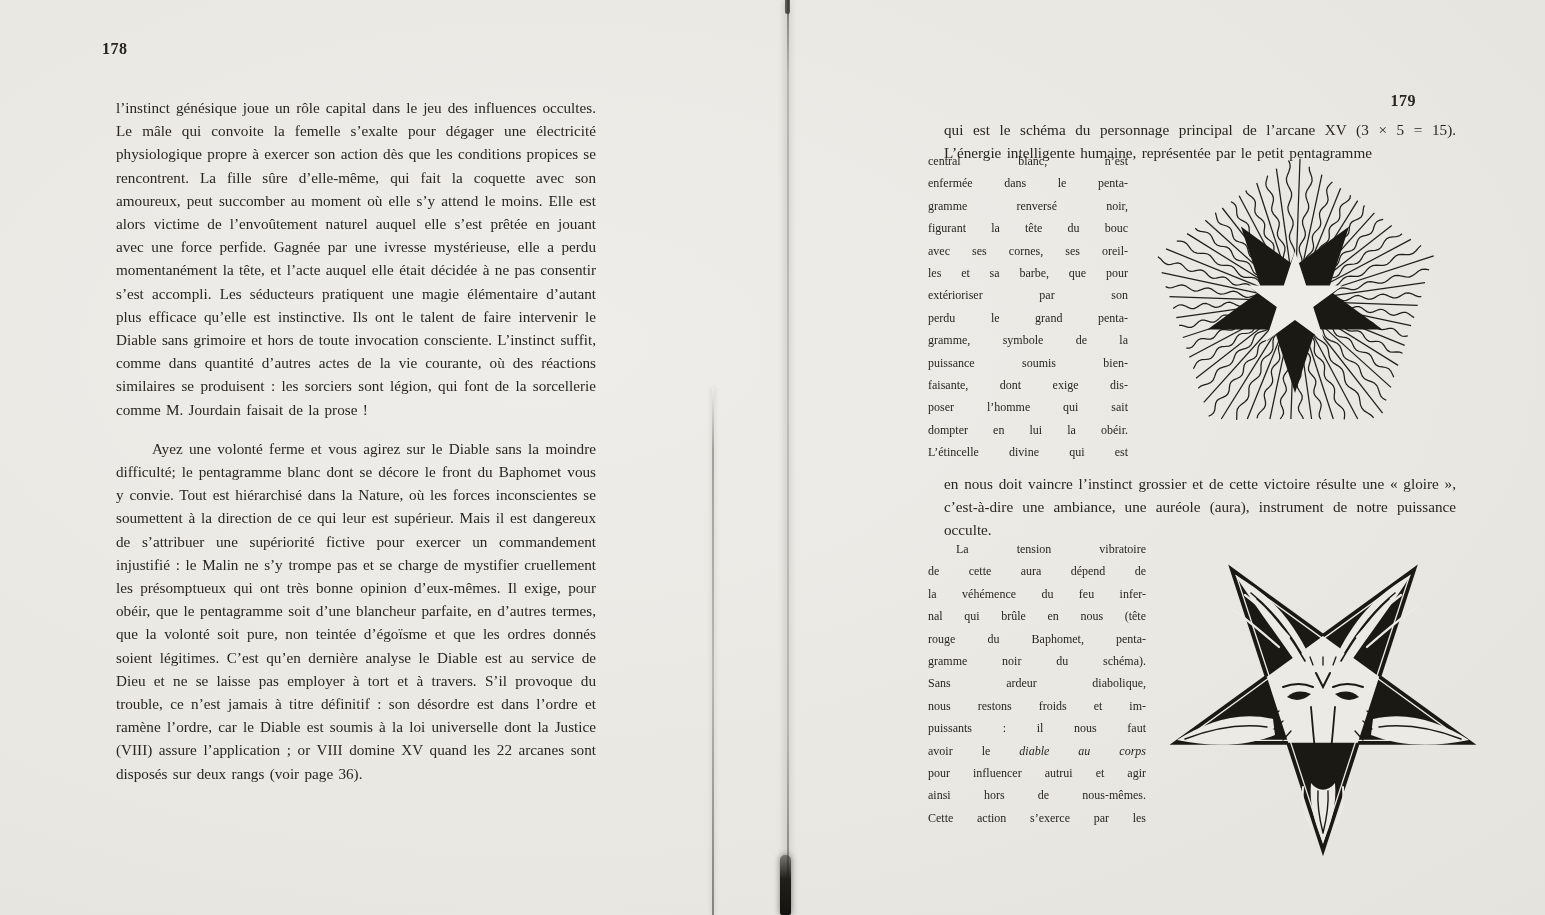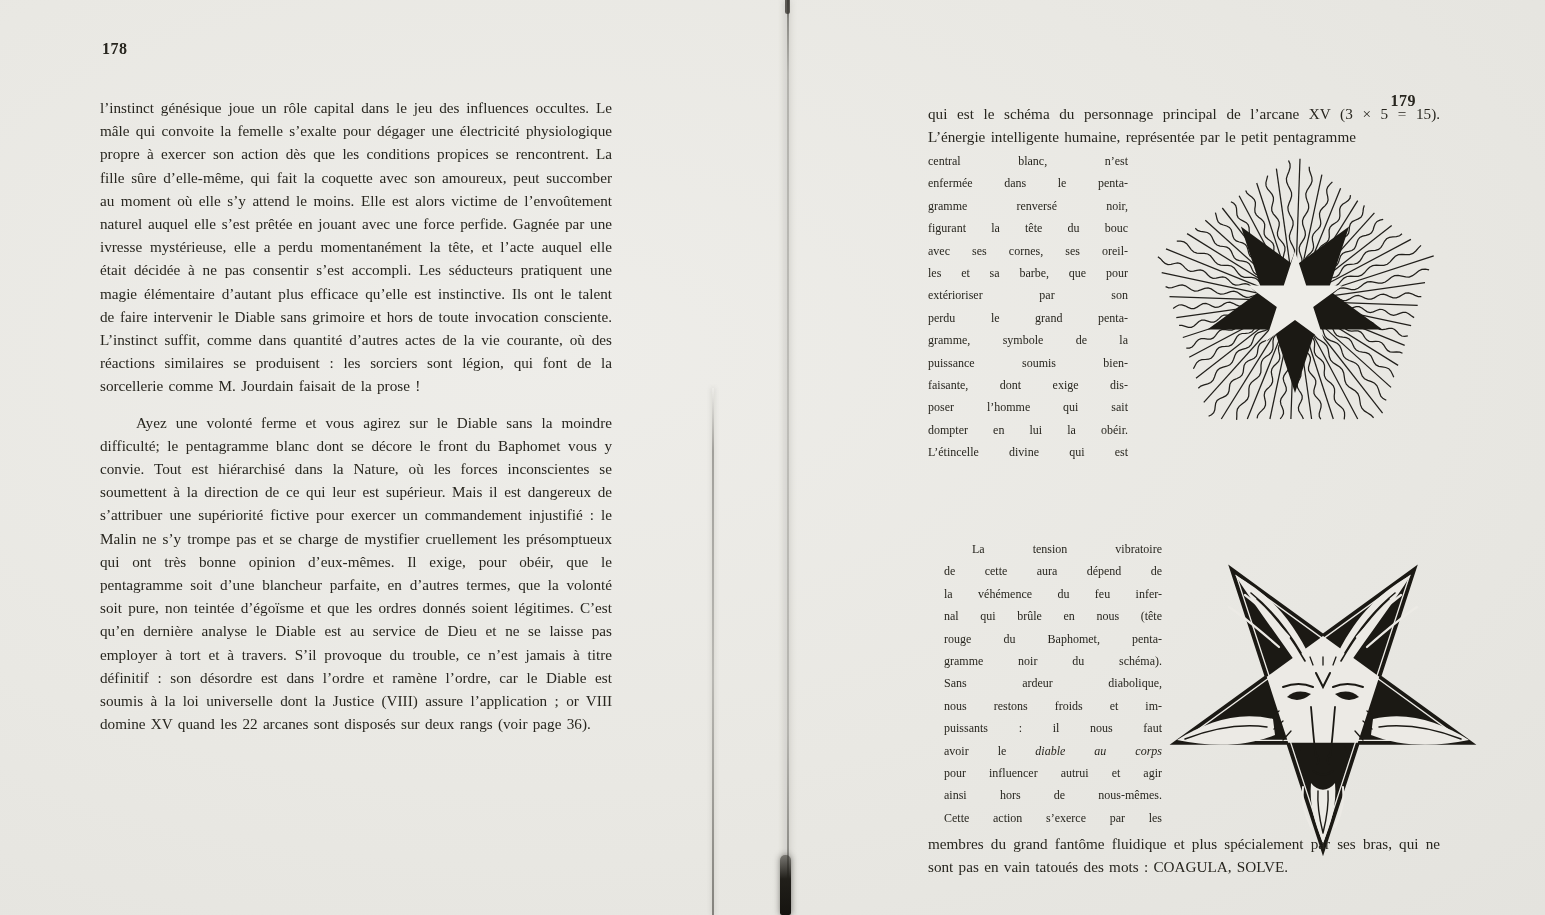--- a/index.html
+++ b/index.html
@@ -38,29 +38,29 @@
     position:absolute; left:0; right:0; text-align:center;
     font-size:12.5px; font-weight:700; letter-spacing:2.2px; padding-top:3px;
   }
   .page-right .running-head { right:100px; }
 
   .body-text {
     font-size:15.2px; line-height:23.2px; text-align:justify;
     word-spacing:1.5px;
   }
   .lp-body { margin-top:36px; }
-  .para { margin:0; }
+  .para { margin:16px; }
   .para + .para { margin-top:13px; }
   .para.indent { text-indent:36px; }
 
   
   .rp-intro   { position:absolute; top:50px;  left:0; width:512px; }
   .rp-col     { position:absolute; font-size:12px; line-height:22.4px; }
   .rp-col1    { top:98px;  left:0; width:200px; }
-  .rp-col2    { top:486px; left:16px; width:218px; }
+  .rp-col2    { top:486px; left:0; width:218px; }
   .col-line   { text-align:justify; text-align-last:justify; white-space:normal; }
   .col-line.indent { text-indent:28px; }
   .rp-mid     { position:absolute; top:404px; left:0; width:512px; }
   .rp-closing { position:absolute; top:780px; left:0; width:512px; }
   em { font-style:italic; }
 
   .figure { position:absolute; }
   .fig1 { left:202px; top:96px; }
   .fig2 { left:230px; top:478px; }
 </style>
@@ -176,20 +176,21 @@
           <path d="M 23.2 -12.0 L 26.3 -13.6 L 29.9 -14.0 L 33.8 -13.7 L 37.6 -13.8 L 40.9 -14.9 L 43.7 -17.2 L 46.2 -20.2 L 48.9 -22.9 L 52.0 -24.5 L 55.6 -24.9 L 59.5 -24.7 L 63.2 -24.7 L 66.6 -25.8 L 69.4 -28.2 L 71.9 -31.1 L 74.6 -33.8 L 77.7 -35.4 L 81.3 -35.8 L 85.2 -35.6 L 88.9 -35.6 L 92.3 -36.7 L 95.1 -39.1 L 97.6 -42.0 L 100.3 -44.7 L 103.4 -46.3 L 107.0 -46.7 L 110.9 -46.5 L 114.6 -46.5 L 118.0 -47.6 L 120.8 -50.0 L 123.3 -52.9 L 126.0 -55.6" fill="none" stroke="#211f1b" stroke-width="1.25"></path>
           <path d="M 24.7 -8.0 L 138.7 -45.1" fill="none" stroke="#211f1b" stroke-width="1.25"></path>
           <path d="M 25.3 -6.1 L 29.1 -5.2 L 32.6 -5.2 L 35.9 -6.4 L 39.0 -8.7 L 42.0 -11.2 L 45.2 -12.8 L 48.7 -13.1 L 52.5 -12.4 L 56.3 -11.5 L 59.8 -11.5 L 63.1 -12.7 L 66.2 -15.0 L 69.2 -17.4 L 72.4 -19.1 L 75.9 -19.4 L 79.7 -18.7 L 83.5 -17.8 L 87.0 -17.8 L 90.3 -19.0 L 93.4 -21.3 L 96.4 -23.7 L 99.6 -25.3 L 103.1 -25.7 L 106.9 -24.9 L 110.7 -24.1 L 114.2 -24.0 L 117.5 -25.3 L 120.6 -27.6 L 123.6 -30.0 L 126.8 -31.6 L 130.3 -31.9 L 134.1 -31.2" fill="none" stroke="#211f1b" stroke-width="1.25"></path>
           <path d="M 25.7 -3.6 L 130.0 -18.3" fill="none" stroke="#211f1b" stroke-width="1.25"></path>
           <path d="M 26.1 0.8 L 29.2 -0.5 L 32.2 -2.4 L 35.3 -3.9 L 38.4 -4.2 L 41.6 -3.2 L 44.8 -1.6 L 48.0 -0.5 L 51.1 -0.5 L 54.2 -1.8 L 57.3 -3.7 L 60.3 -5.2 L 63.4 -5.5 L 66.6 -4.5 L 69.9 -2.9 L 73.1 -1.8 L 76.2 -1.8 L 79.3 -3.1 L 82.3 -5.0 L 85.4 -6.5 L 88.5 -6.8 L 91.7 -5.9 L 94.9 -4.3 L 98.1 -3.1 L 101.3 -3.1 L 104.3 -4.4 L 107.4 -6.3 L 110.4 -7.8 L 113.6 -8.1 L 116.8 -7.2 L 120.0 -5.6 L 123.2 -4.4 L 126.3 -4.4" fill="none" stroke="#211f1b" stroke-width="1.25"></path>
         </g>
       <path id="fig1-star" fill="#1b1914" d="M 0.0 92.0 L -20.7 28.4 L -87.5 28.4 L -33.4 -10.9 L -54.1 -74.4 L -0.0 -35.1 L 54.1 -74.4 L 33.4 -10.9 L 87.5 28.4 L 20.7 28.4 Z"></path>
       <path id="fig1-white" fill="#eeede8" d="M -0.0 -50.0 L 11.2 -15.5 L 47.6 -15.5 L 18.2 5.9 L 29.4 40.5 L 0.0 19.1 L -29.4 40.5 L -18.2 5.9 L -47.6 -15.5 L -11.2 -15.5 Z"></path>
     </svg>
 
+    <p class="body-text rp-mid para">en nous doit vaincre l’instinct grossier et de cette victoire résulte une « gloire », c’est-à-dire une ambiance, une auréole (aura), instrument de notre puissance occulte.</p>
 
     <div class="rp-col rp-col2">
       <div class="col-line indent">La tension vibratoire</div>
       <div class="col-line">de cette aura dépend de</div>
       <div class="col-line">la véhémence du feu infer-</div>
       <div class="col-line">nal qui brûle en nous (tête</div>
       <div class="col-line">rouge du Baphomet, penta-</div>
       <div class="col-line">gramme noir du schéma).</div>
       <div class="col-line">Sans ardeur diabolique,</div>
       <div class="col-line">nous restons froids et im-</div>
@@ -225,20 +226,19 @@
         <path fill="none" stroke="#1b1914" stroke-width="1.8" d="M -12 12 C -10 34 -9 50 -7 62 M 12 12 C 10 34 9 50 7 62 M -6 60 q 3 5 0 9 M 6 60 q -3 5 0 9 M -10 76 Q 0 83 10 76"></path>
 
         <path fill="none" stroke="#1b1914" stroke-width="1.3" d="M -44 16 l -8 6 M -40 26 l -9 8 M -32 36 l -8 9 M 44 16 l 8 6 M 40 26 l 9 8 M 32 36 l 8 9 M -22 52 l -4 10 M 22 52 l 4 10 M 0 -30 l 0 -8 M -10 -30 l -3 -8 M 10 -30 l 3 -8"></path>
 
         <path fill="#eceae5" d="M -12 88 C -14 110 -8 128 0 148 C 8 128 14 110 12 88 C 5 97 -5 97 -12 88 Z"></path>
         <path fill="none" stroke="#1b1914" stroke-width="1.4" d="M -5 96 C -6 112 -3 126 0 138 M 5 96 C 6 112 3 126 0 138"></path>
         <path fill="none" stroke="#eceae5" stroke-width="2" d="M -20 92 C -22 108 -18 120 -12 132 M 20 92 C 22 108 18 120 12 132"></path>
       </g>
     </svg>
 
-    <p class="body-text rp-closing para">membres du grand fantôme fluidique et plus spécialement par ses bras, qui ne sont pas en vain tatoués des mots : COAGULA, SOLVE.</p>
   </div>
 
   <div class="crease-line"></div>
   <div class="gutter-line"></div>
   <div class="gutter-top-tick"></div>
   <div class="gutter-blob"></div>
 </div>
 
 </body></html>

